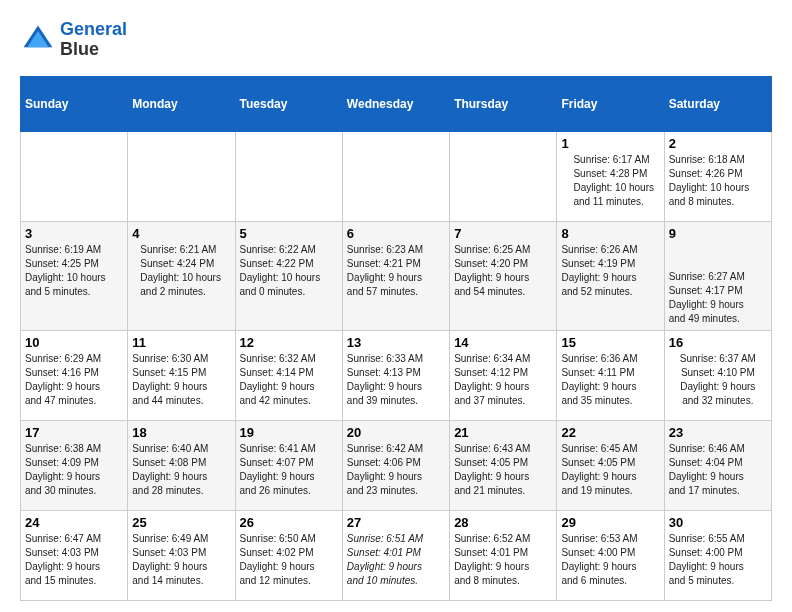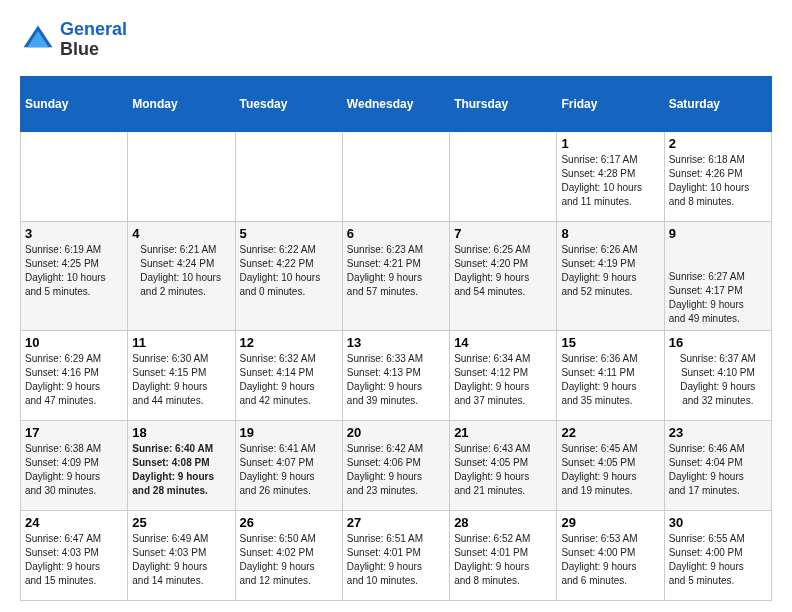--- a/index.html
+++ b/index.html
@@ -115,21 +115,21 @@
   </thead>
   <tbody id="calendar-body">
   <tr>
         <td class="empty-cell"></td>
         <td class="empty-cell"></td>
         <td class="empty-cell"></td>
         <td class="empty-cell"></td>
         <td class="empty-cell"></td>
         <td>
           <div class="day-num">1</div>
-          <div class="day-info" style="white-space: pre-line;">Sunrise: 6:17 AM
+          <div class="day-info" style="white-space: pre-line; margin-left: 12px;">Sunrise: 6:17 AM
 Sunset: 4:28 PM
 Daylight: 10 hours
 and 11 minutes.</div>
         </td>
         <td>
           <div class="day-num">2</div>
           <div class="day-info" style="white-space: pre-line;">Sunrise: 6:18 AM
 Sunset: 4:26 PM
 Daylight: 10 hours
 and 8 minutes.</div>
@@ -240,21 +240,21 @@
       <tr>
         <td>
           <div class="day-num">17</div>
           <div class="day-info" style="white-space: pre-line;">Sunrise: 6:38 AM
 Sunset: 4:09 PM
 Daylight: 9 hours
 and 30 minutes.</div>
         </td>
         <td>
           <div class="day-num">18</div>
-          <div class="day-info" style="white-space: pre-line; font-weight: bold;">Sunrise: 6:40 AM
+          <div class="day-info" style="white-space: pre-line;">Sunrise: 6:40 AM
 Sunset: 4:08 PM
 Daylight: 9 hours
 and 28 minutes.</div>
         </td>
         <td>
           <div class="day-num">19</div>
           <div class="day-info" style="white-space: pre-line;">Sunrise: 6:41 AM
 Sunset: 4:07 PM
 Daylight: 9 hours
 and 26 minutes.</div>
@@ -305,21 +305,21 @@
         </td>
         <td>
           <div class="day-num">26</div>
           <div class="day-info" style="white-space: pre-line;">Sunrise: 6:50 AM
 Sunset: 4:02 PM
 Daylight: 9 hours
 and 12 minutes.</div>
         </td>
         <td>
           <div class="day-num">27</div>
-          <div class="day-info" style="white-space: pre-line;">Sunrise: 6:51 AM
+          <div class="day-info" style="white-space: pre-line; font-style: italic;">Sunrise: 6:51 AM
 Sunset: 4:01 PM
 Daylight: 9 hours
 and 10 minutes.</div>
         </td>
         <td>
           <div class="day-num">28</div>
           <div class="day-info" style="white-space: pre-line;">Sunrise: 6:52 AM
 Sunset: 4:01 PM
 Daylight: 9 hours
 and 8 minutes.</div>

